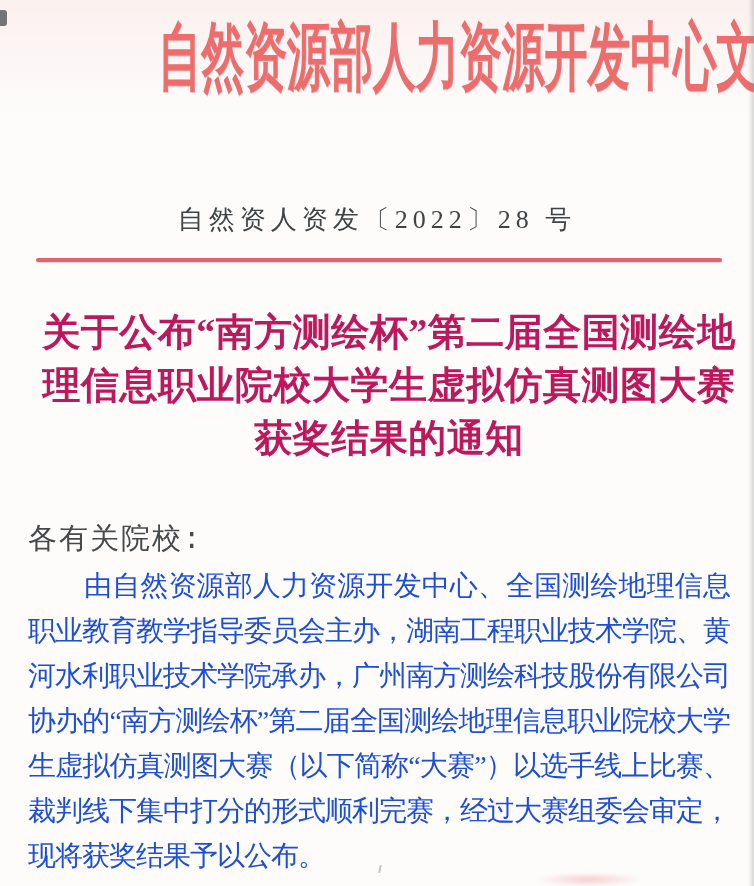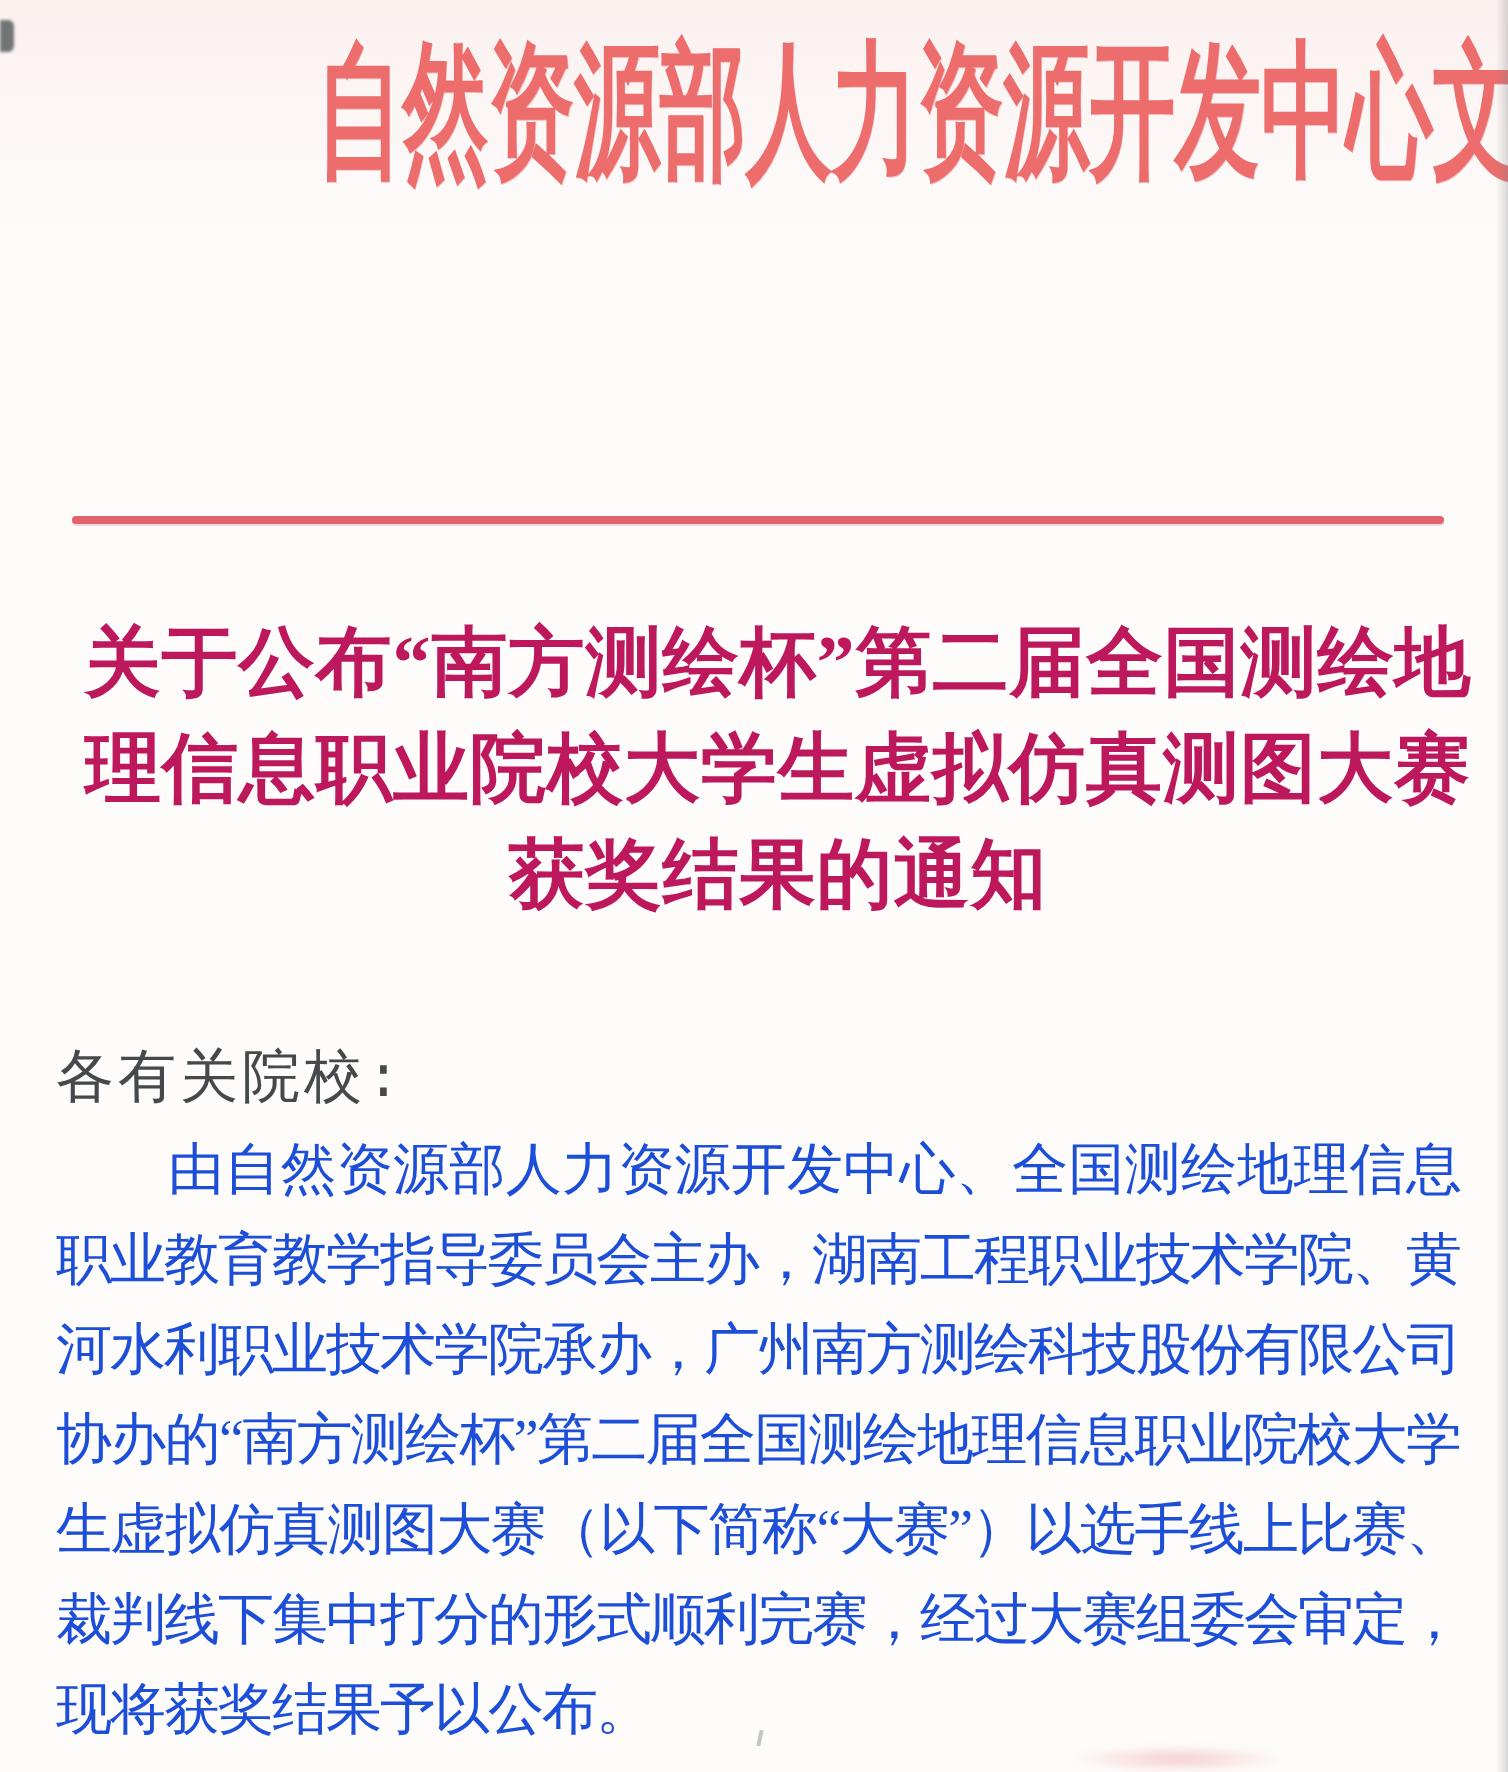--- a/index.html
+++ b/index.html
@@ -126,20 +126,21 @@
 </style>
 </head>
 <body>
 
 <div class="page">
 
   <div class="header-tint"></div>
 
   <div class="red-header">自然资源部人力资源开发中心文件</div>
 
+  <div class="doc-number">自然资人资发〔2022〕28 号</div>
 
   <div class="red-rule"></div>
 
   <div class="notice-title">
     <div>关于公布“南方测绘杯”第二届全国测绘地</div>
     <div>理信息职业院校大学生虚拟仿真测图大赛</div>
     <div>获奖结果的通知</div>
   </div>
 
   <div class="notice-body">

